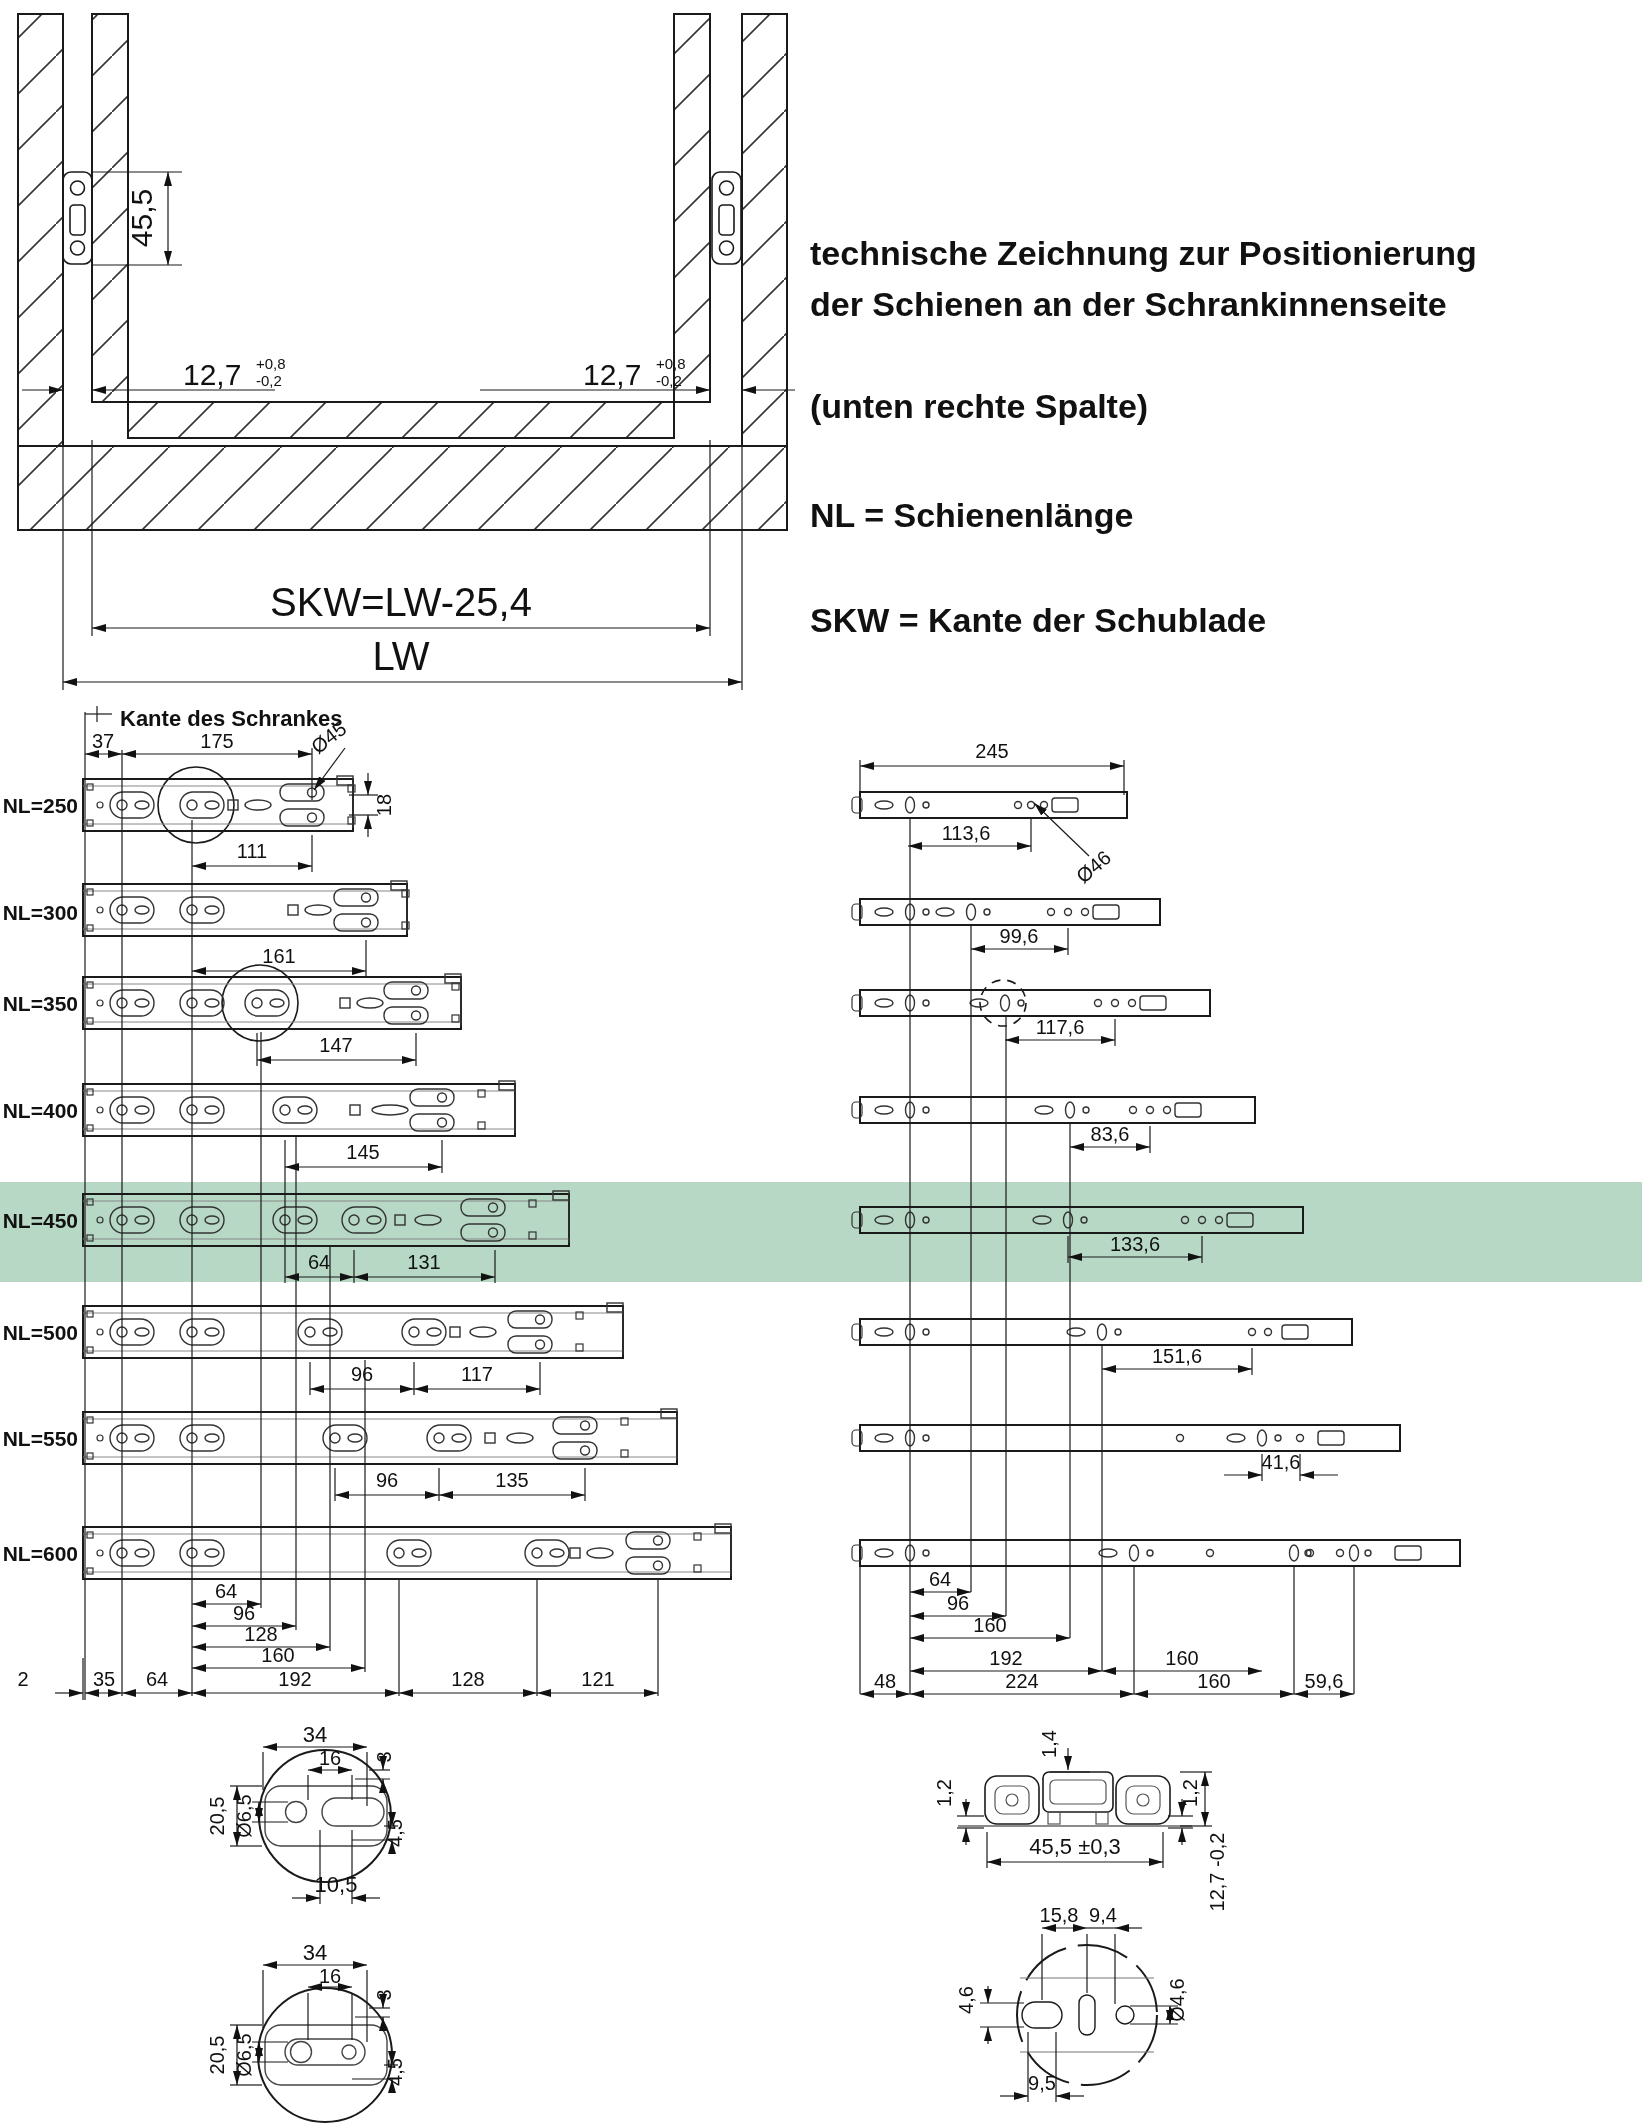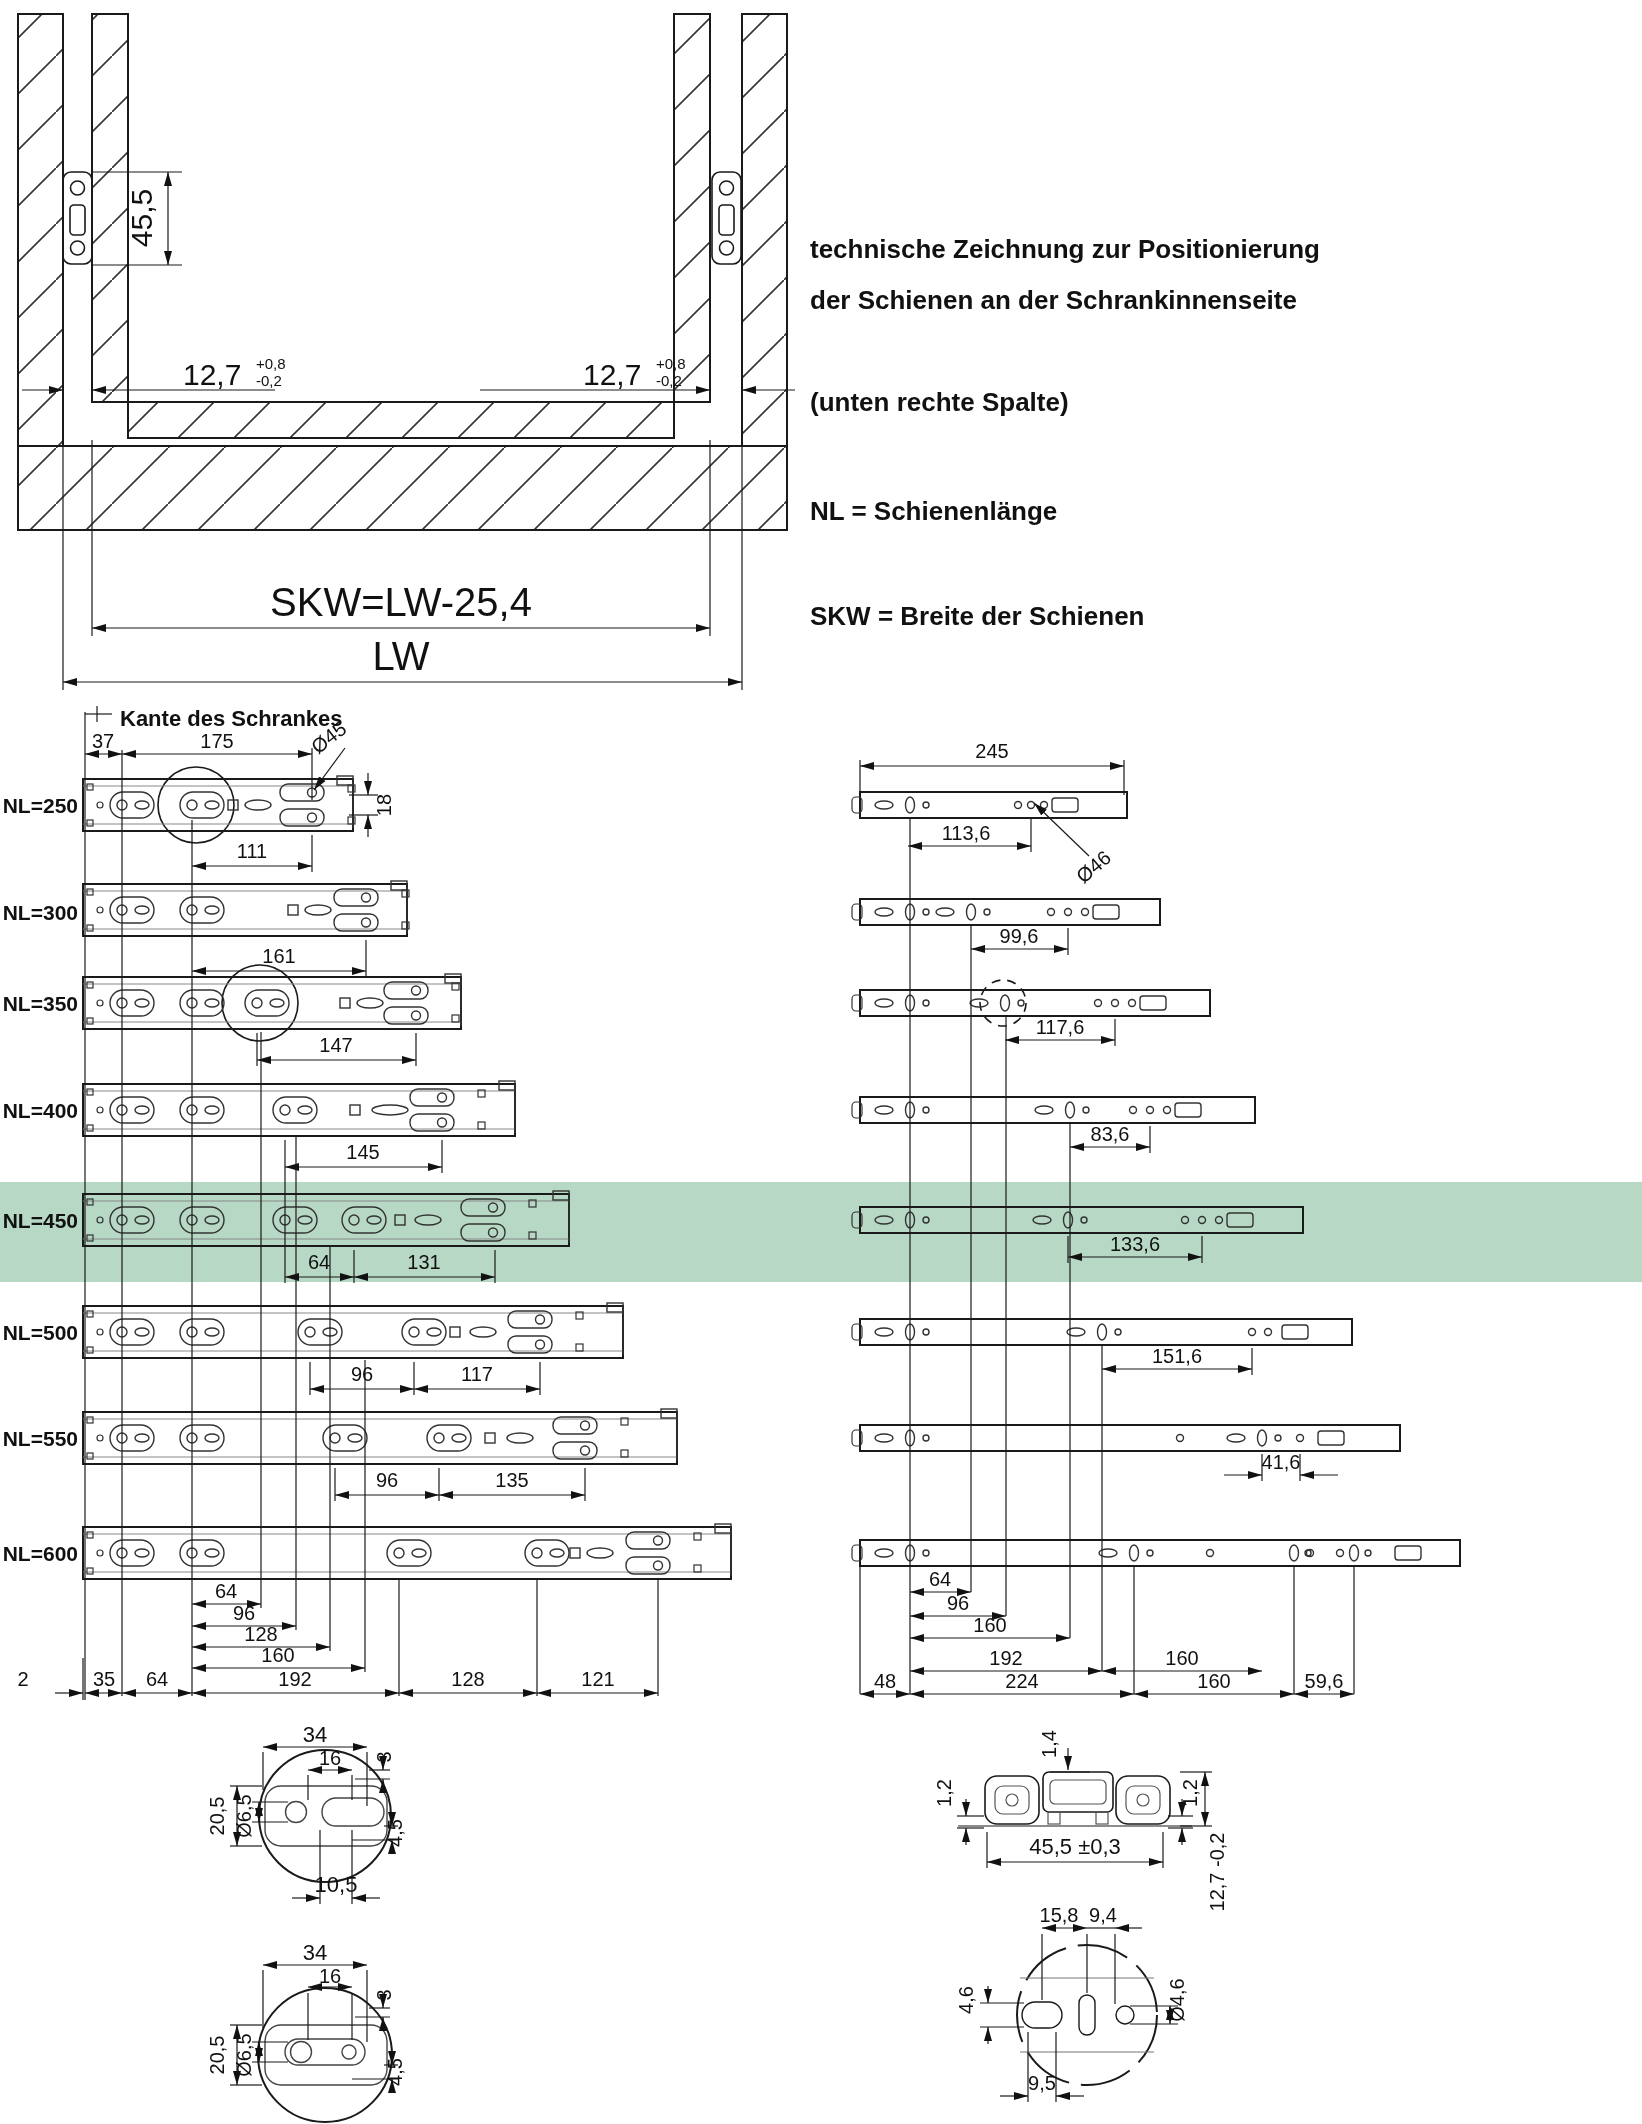--- a/index.html
+++ b/index.html
@@ -1,19 +1,19 @@
 <!DOCTYPE html>
 <html><head>
 <meta charset="utf-8">
 <style>
   html,body{margin:0;padding:0;background:#e8e8e8;}
   .page{position:relative;width:1642px;height:2124px;background:#ffffff;overflow:hidden;
         font-family:"Liberation Sans", sans-serif;color:#111;}
   .page svg{position:absolute;left:0;top:0;}
-  .desc{position:absolute;left:810px;white-space:nowrap;font-weight:700;font-size:26px;color:#111;}
+  .desc{position:absolute;left:810px;white-space:nowrap;font-weight:700;font-size:34px;color:#111;}
   .dwgtext{fill:#111;}
 </style>
 </head>
 <body>
 
 <div class="page">
 
   <svg id="dwg" width="1642" height="2124" viewBox="0 0 1642 2124">
     <defs>
       <marker id="ar" markerUnits="userSpaceOnUse" markerWidth="15" markerHeight="10" refX="14" refY="5" orient="auto-start-reverse">
@@ -695,14 +695,14 @@
         <text x="973" y="2000" font-size="20" text-anchor="middle" fill="#111" class="dwgtext" transform="rotate(-90 973 2000)">4,6</text>
         <text x="1184" y="2000" font-size="20" text-anchor="middle" fill="#111" class="dwgtext" transform="rotate(-90 1184 2000)">Ø4,6</text>
         <text x="1042" y="2090" font-size="20" text-anchor="middle" fill="#111" class="dwgtext">9,5</text>
       </g>
   </svg>
 
   <div class="desc" style="top:234px">technische Zeichnung zur Positionierung</div>
   <div class="desc" style="top:285px">der Schienen an der Schrankinnenseite</div>
   <div class="desc" style="top:387px">(unten rechte Spalte)</div>
   <div class="desc" style="top:496px">NL = Schienenlänge</div>
-  <div class="desc" style="top:601px">SKW = Breite der Schienen</div>
+  <div class="desc" style="top:601px">SKW = Kante der Schublade</div>
 </div>
 
 </body></html>

